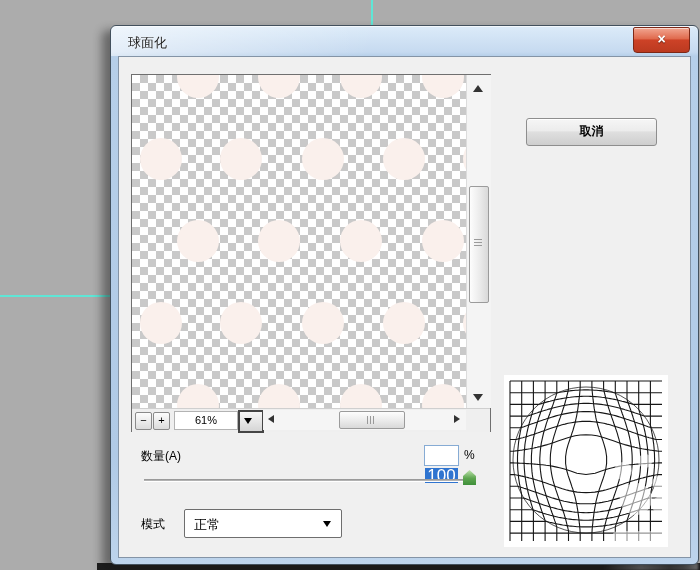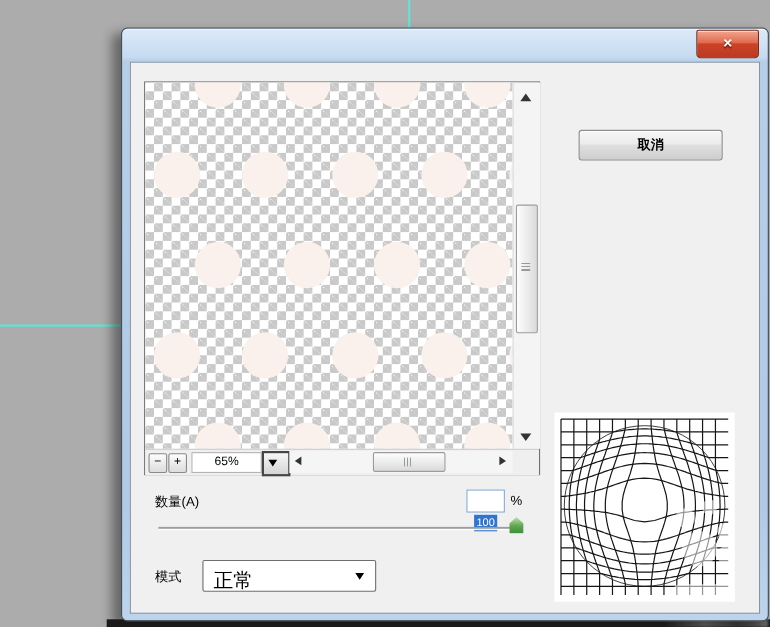--- a/index.html
+++ b/index.html
@@ -69,49 +69,52 @@
   .btn{position:absolute;left:407px;width:129px;height:26px;border-radius:3px;
        font-size:12px;text-align:center;line-height:24px;cursor:pointer;}
   .btn-ok{top:26px;border:2px solid #35a3d7;box-shadow:inset 0 0 0 1px #d9f2fd;
           background:linear-gradient(180deg,#f6f6f6,#ececec 45%,#dfdfdf 50%,#d2d2d2);}
   .btn-cancel{top:61px;border:1px solid #8e8e8e;box-shadow:inset 0 1px 0 #fff;
           background:linear-gradient(180deg,#f6f6f6,#ececec 45%,#dfdfdf 50%,#cecece);font-weight:bold;}
   
   .amount-label{position:absolute;left:22px;top:391px;font-size:12px;}
   .amount-input{position:absolute;left:305px;top:388px;width:33px;height:19px;background:#fff;
                 border:1px solid #86abd4;display:flex;align-items:center;justify-content:center;cursor:text;}
-  .amount-input span{background:#2f74d0;color:#fff;font-size:10px;padding:0 2px;line-height:15px;margin-top:40px;}
+  .amount-input span{background:#2f74d0;color:#fff;font-size:17px;padding:0 2px;line-height:15px;margin-top:40px;}
   .percent{position:absolute;left:345px;top:391px;font-size:12px;}
   .slider{position:absolute;left:25px;top:422px;width:331px;height:2px;cursor:pointer;
           background:linear-gradient(180deg,#8f8f8f,#bdbdbd);border-bottom:1px solid #fff;}
   .slider-thumb{position:absolute;left:344px;top:413px;width:13px;height:15px;cursor:pointer;
                 clip-path:polygon(50% 0,100% 40%,100% 100%,0 100%,0 40%);
                 background:linear-gradient(180deg,#bfe3ae,#5ea650 55%,#3f8f3a);
                 filter:drop-shadow(0 0 1px #2d6b2b);}
   
   .mode-label{position:absolute;left:22px;top:459px;font-size:12px;text-align:right;}
   .mode-select{position:absolute;left:65px;top:452px;width:156px;height:27px;background:#fff;
                border:1px solid #6e6e6e;border-radius:2px;cursor:pointer;}
-  .mode-select .value{position:absolute;left:9px;top:6px;font-size:18px;}
+  .mode-select .value{position:absolute;left:9px;top:6px;font-size:13px;}
   .mode-select .caret{position:absolute;right:10px;top:11px;width:0;height:0;
                       border:4px solid transparent;border-top:6px solid #000;}
   
   .sphere-panel{position:absolute;left:385px;top:318px;width:164px;height:172px;background:#fff;}
 </style>
 </head>
 <body>
 
 <div class="stage">
   <div class="guide-v"></div>
   <div class="guide-h"></div>
   <div class="app-edge">
     <div class="smudge"></div>
   </div>
 
   <div class="dialog">
+    <div class="titlebar">
+      <div class="title-text">球面化</div>
+    </div>
     <div class="close-btn">
       <span>×</span>
     </div>
 
     <div class="content">
 
       <div class="preview-box">
         <div class="checker">
             <div class="dot" style="left: 45px; top: -19px; height: 42px; width: 42px; background: rgb(250, 240, 236);"></div>
             <div class="dot" style="left: 126px; top: -19px; height: 42px; width: 42px; background: rgb(250, 240, 236);"></div>
@@ -141,21 +144,21 @@
           <div class="v-up"></div>
           <div class="v-thumb">
             <div class="v-grip"></div>
           </div>
           <div class="v-down"></div>
         </div>
 
         <div class="hctrl">
           <div class="mini-btn zoom-out">−</div>
           <div class="mini-btn zoom-in">+</div>
-          <div class="zoom-field">65%</div>
+          <div class="zoom-field">61%</div>
           <div class="combo-btn">
             <div class="caret"></div>
           </div>
           <div class="hs-track"></div>
           <div class="hs-left"></div>
           <div class="hs-thumb">
             <div class="hs-grip"></div>
           </div>
           <div class="hs-right"></div>
         </div>

